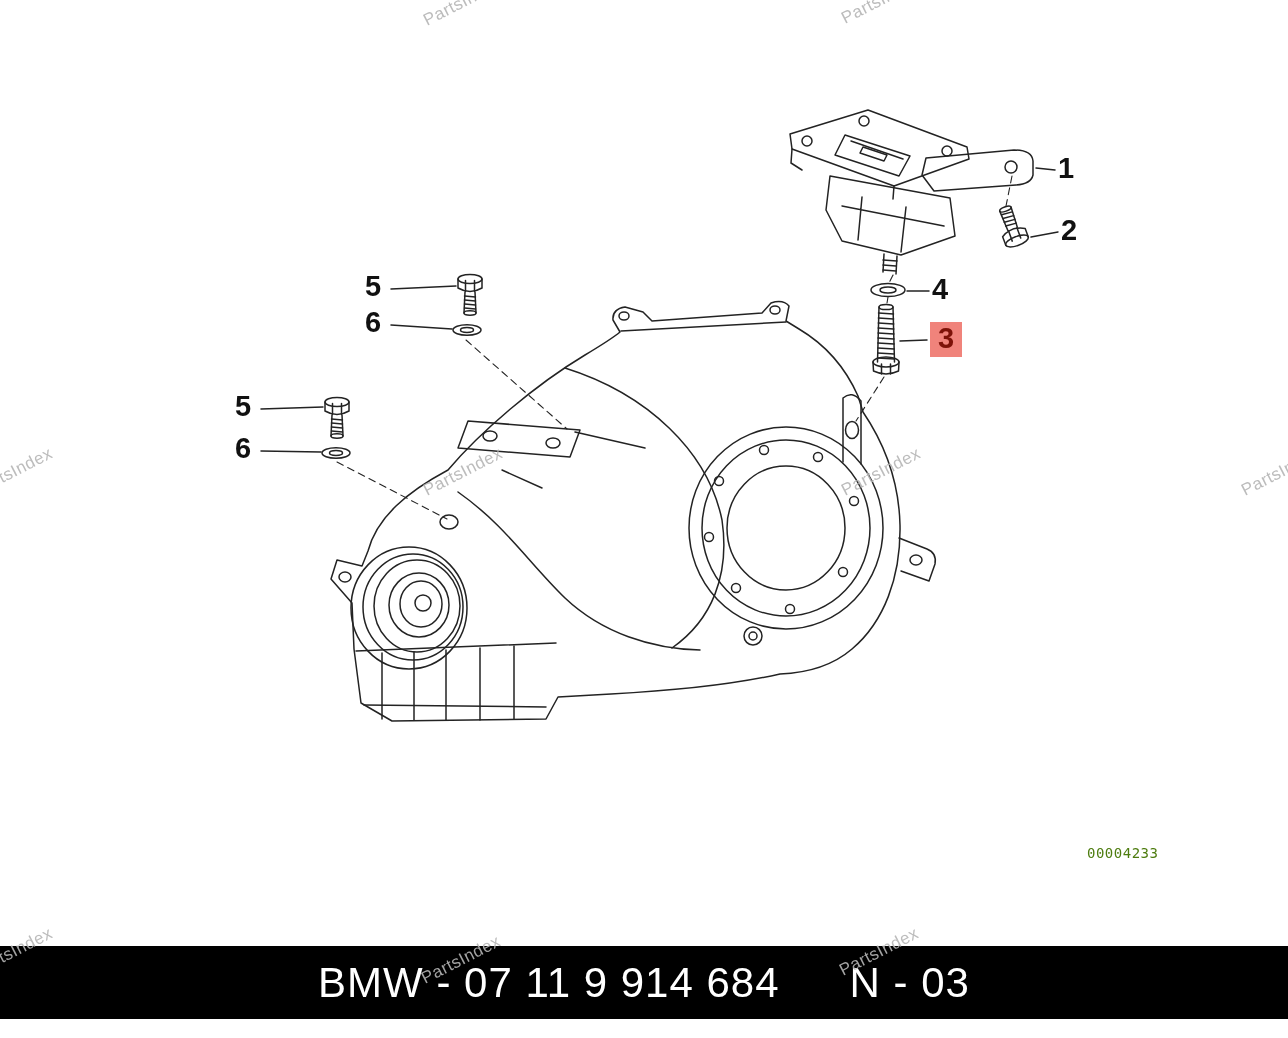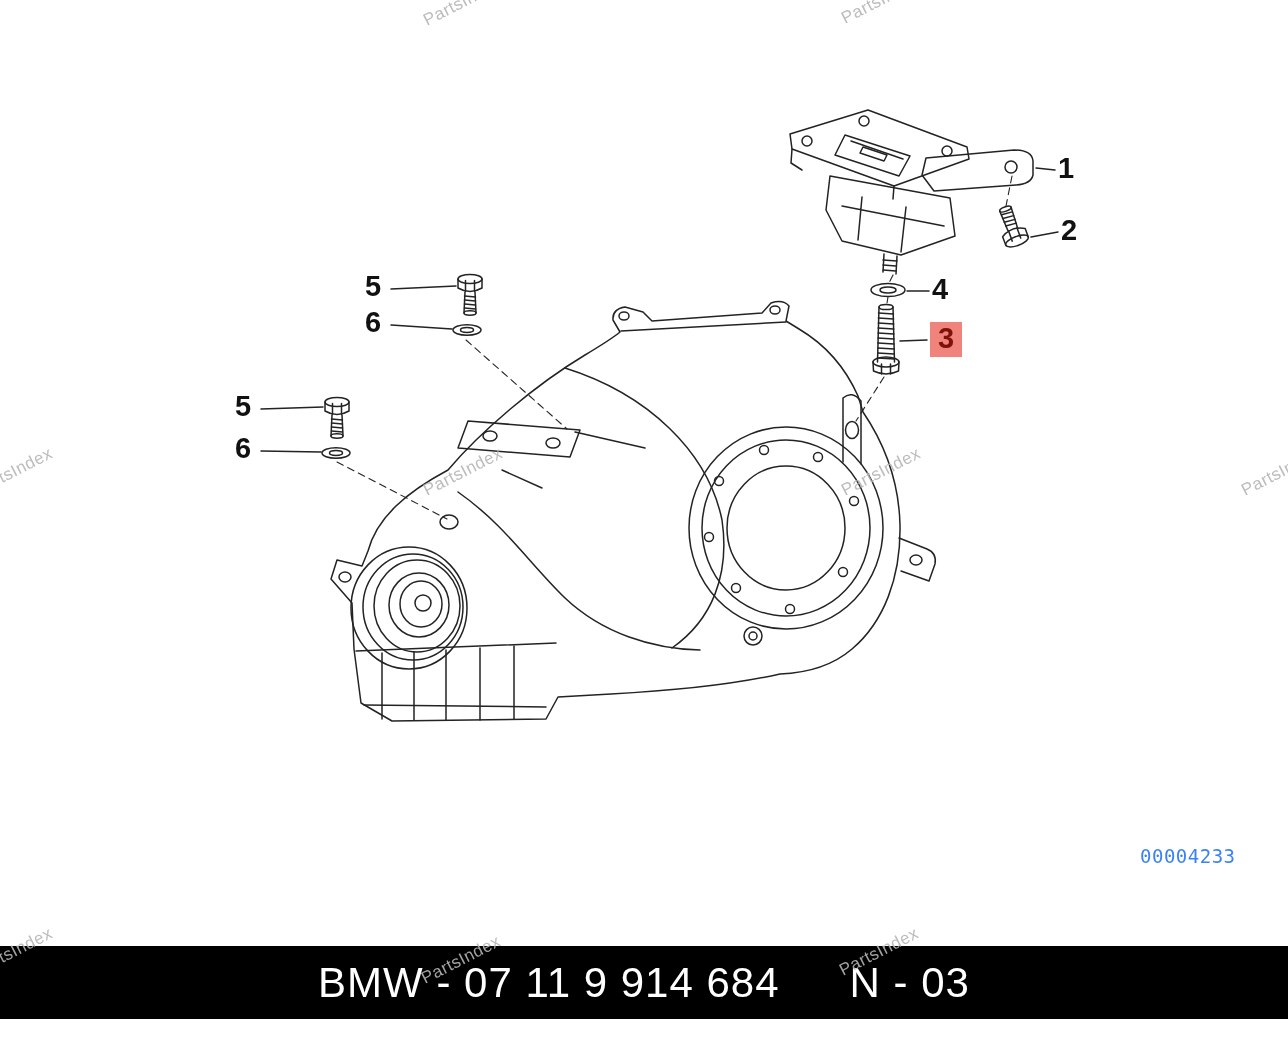--- a/index.html
+++ b/index.html
@@ -36,25 +36,25 @@
   }
   .callout.highlight {
     background: #f0837b;
     color: #7d1208;
     padding: 1px 8px 2px 8px;
   }
 
   .doc-number {
     position: absolute;
     z-index: 2;
-    left: 1140px;
+    left: 1087px;
     top: 845px;
     font-family: "DejaVu Sans Mono", monospace;
-    font-size: 19px;
-    color: #3b82f6;
+    font-size: 14px;
+    color: #4d7c0f;
     letter-spacing: 0.5px;
   }
 
   .footer-bar {
     position: absolute;
     z-index: 2;
     left: 0;
     top: 946px;
     width: 1288px;
     height: 73px;

